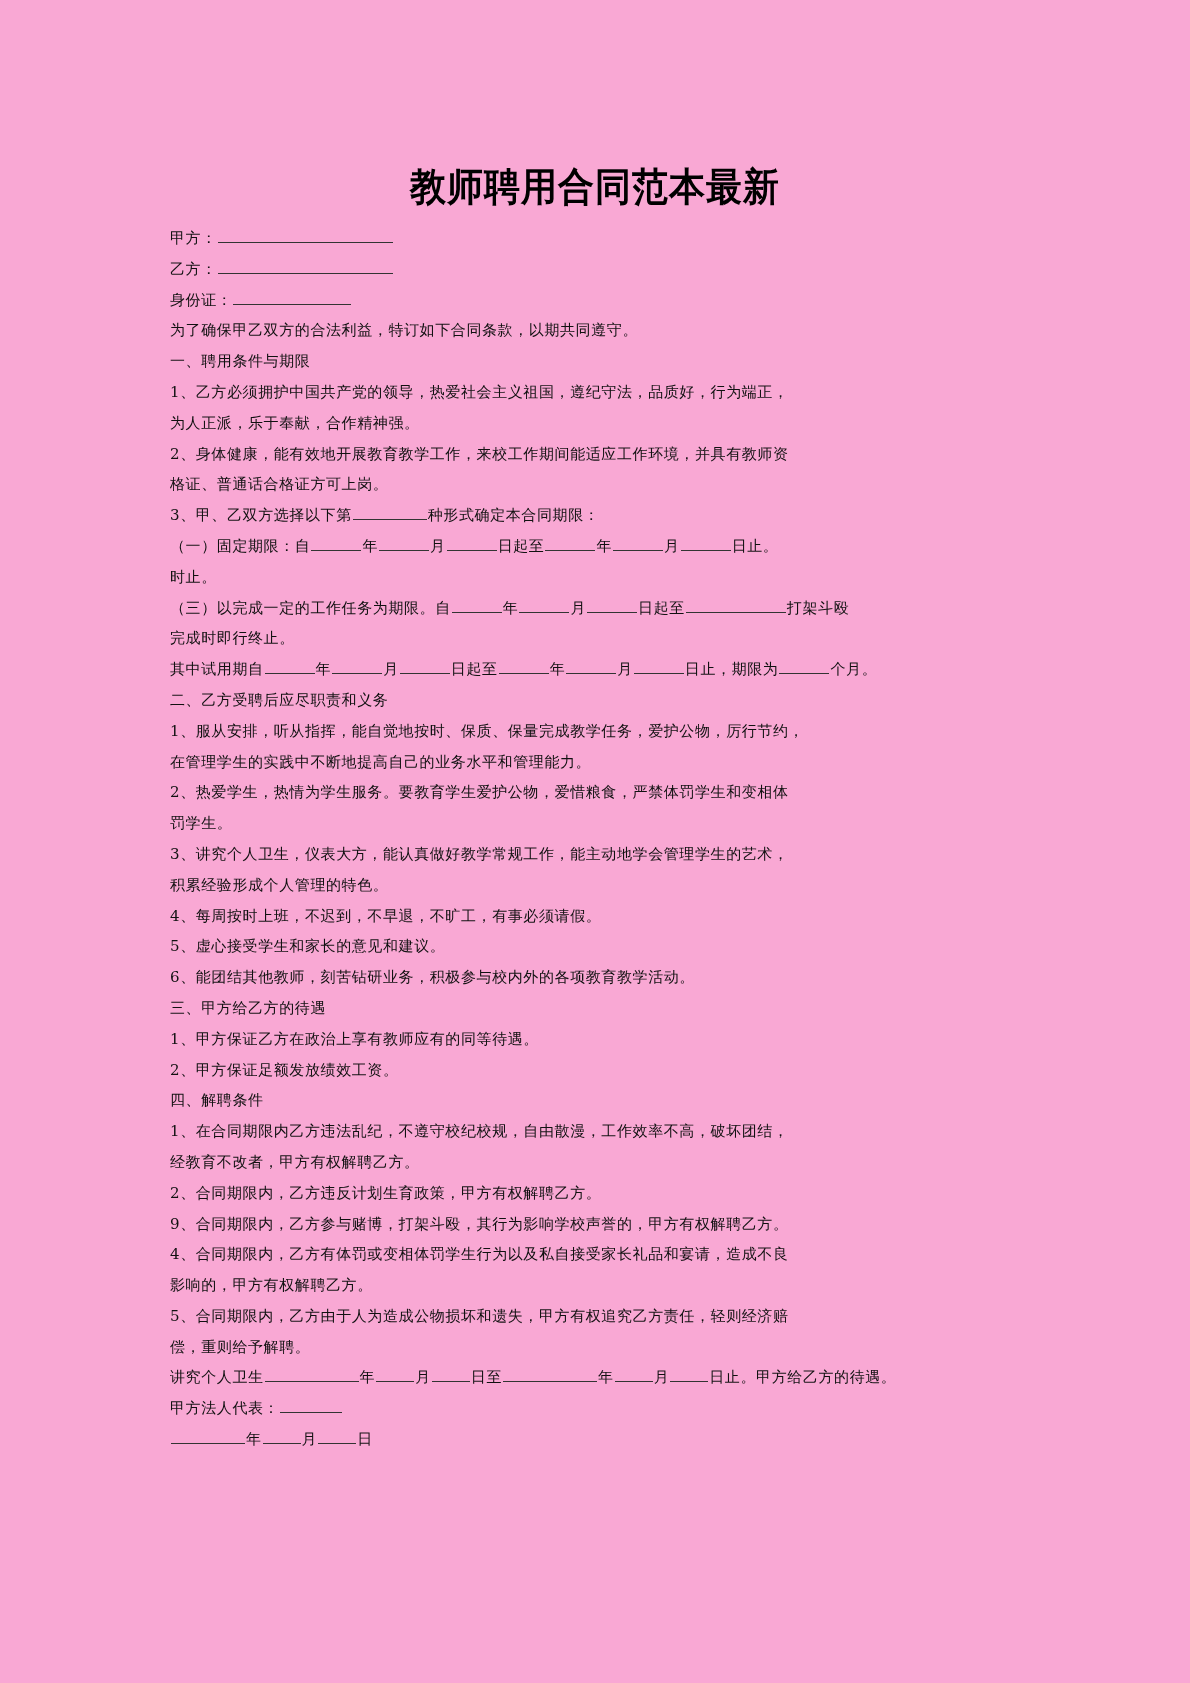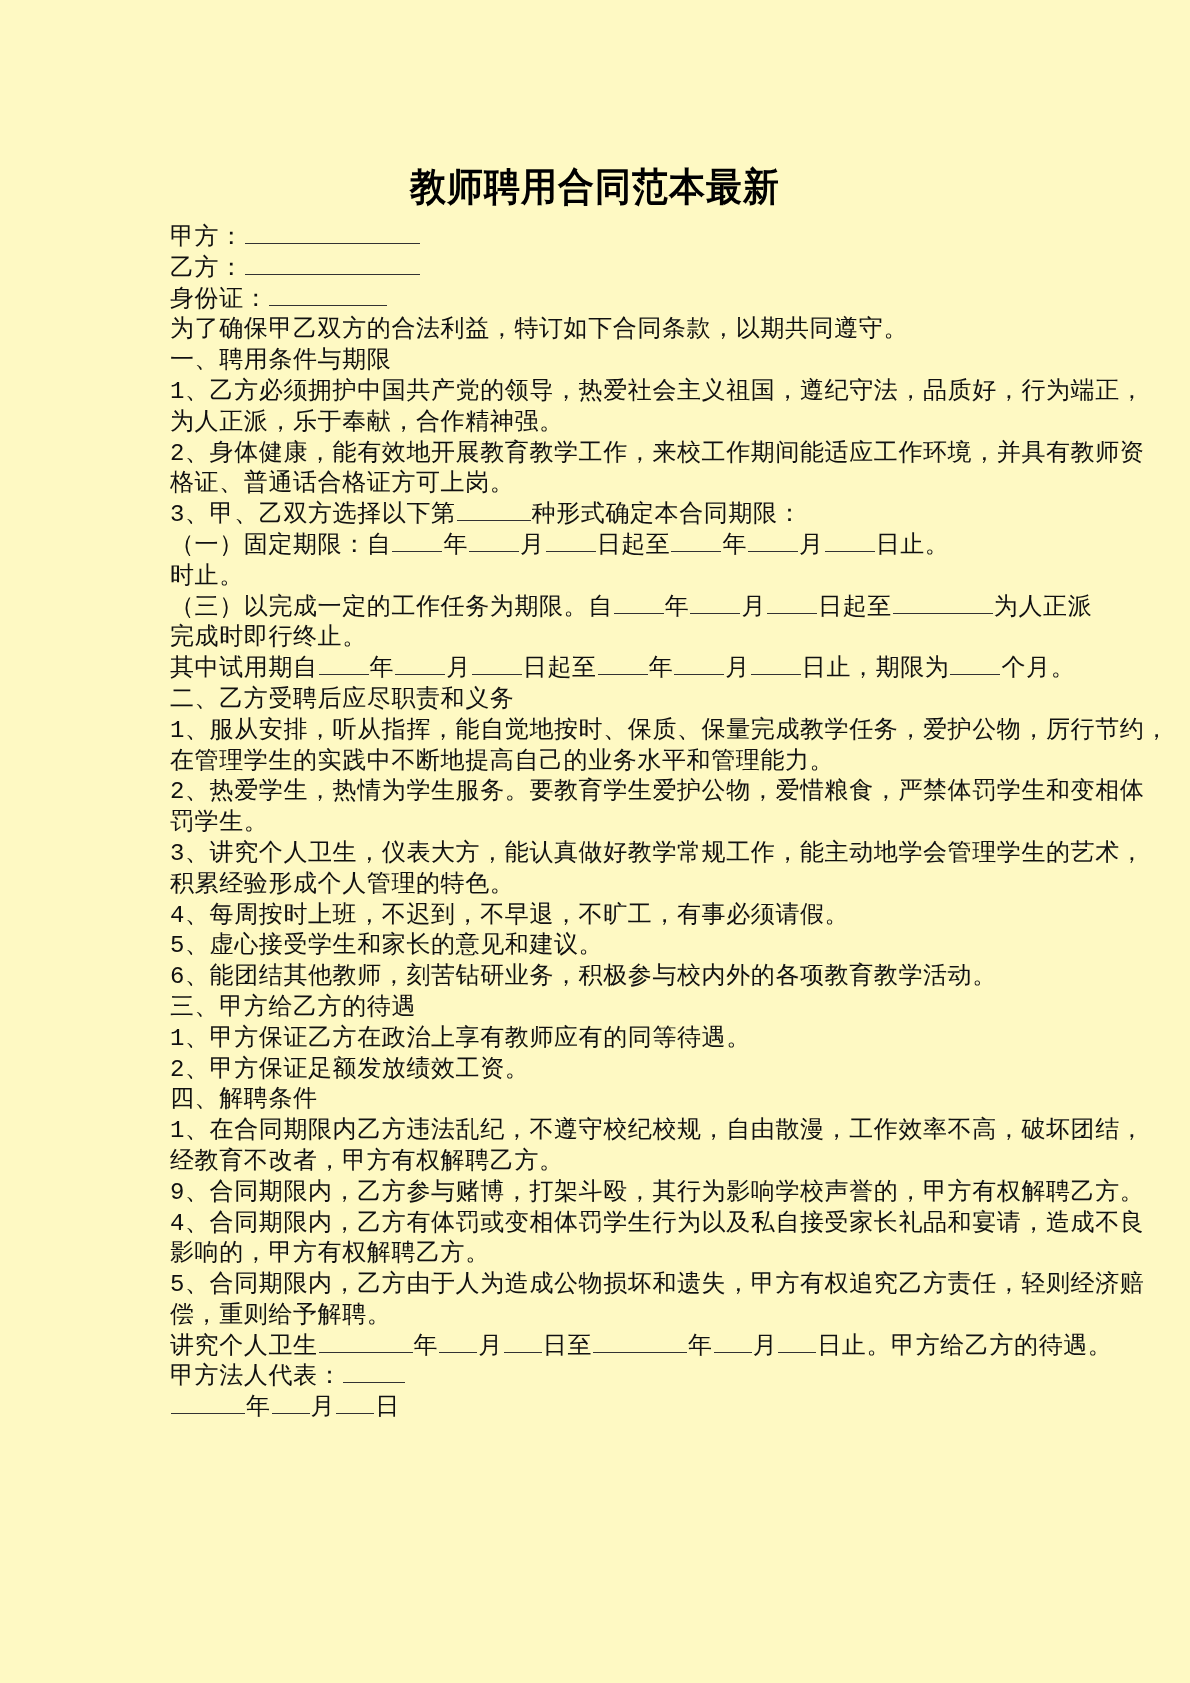--- a/index.html
+++ b/index.html
@@ -14,45 +14,44 @@
     overflow: hidden;
     font-family: "DejaVu Serif", "Liberation Serif", serif;
     color: #111111;
   }
   .page {
     position: absolute;
     left: 0;
     top: 0;
     width: 1190px;
     height: 1683px;
-    background: #fef9c3;
+    background: #f9a8d4;
   }
   .title {
     position: absolute;
     left: 0;
     width: 1190px;
     top: 163px;
     text-align: center;
     font-family: "DejaVu Sans", "Liberation Sans", sans-serif;
     font-weight: bold;
     font-size: 36px;
     line-height: 48px;
     letter-spacing: 1px;
     color: #000000;
     transform: scaleY(1.08);
   }
   .body-text {
     position: absolute;
     left: 170px;
     top: 223px;
     width: 870px;
-    font-size: 24px;
+    font-size: 15px;
     line-height: 30.8px;
     letter-spacing: 0.6px;
-    font-family: Liberation Mono, monospace;
   }
   .line {
     display: block;
     white-space: nowrap;
     height: 30.8px;
   }
   .blank {
     display: inline-block;
     border-bottom: 1px solid #333333;
     height: 18px;
@@ -88,21 +87,21 @@
     <span class="line">为人正派，乐于奉献，合作精神强。</span>
     <span class="line">2、身体健康，能有效地开展教育教学工作，来校工作期间能适应工作环境，并具有教师资</span>
     <span class="line">格证、普通话合格证方可上岗。</span>
 
     <span class="line"><span>3、甲、乙双方选择以下第</span><span class="blank w7"></span><span>种形式确定本合同期限：</span></span>
 
     <span class="line"><span>（一）固定期限：自</span><span class="blank w5"></span><span>年</span><span class="blank w5"></span><span>月</span><span class="blank w5"></span><span>日起至</span><span class="blank w5"></span><span>年</span><span class="blank w5"></span><span>月</span><span class="blank w5"></span><span>日止。</span></span>
 
     <span class="line">时止。</span>
 
-    <span class="line"><span>（三）以完成一定的工作任务为期限。自</span><span class="blank w5"></span><span>年</span><span class="blank w5"></span><span>月</span><span class="blank w5"></span><span>日起至</span><span class="blank w10"></span><span>为人正派</span></span>
+    <span class="line"><span>（三）以完成一定的工作任务为期限。自</span><span class="blank w5"></span><span>年</span><span class="blank w5"></span><span>月</span><span class="blank w5"></span><span>日起至</span><span class="blank w10"></span><span>打架斗殴</span></span>
     <span class="line">完成时即行终止。</span>
 
     <span class="line"><span>其中试用期自</span><span class="blank w5"></span><span>年</span><span class="blank w5"></span><span>月</span><span class="blank w5"></span><span>日起至</span><span class="blank w5"></span><span>年</span><span class="blank w5"></span><span>月</span><span class="blank w5"></span><span>日止，期限为</span><span class="blank w5"></span><span>个月。</span></span>
 
     <span class="line">二、乙方受聘后应尽职责和义务</span>
     <span class="line">1、服从安排，听从指挥，能自觉地按时、保质、保量完成教学任务，爱护公物，厉行节约，</span>
     <span class="line">在管理学生的实践中不断地提高自己的业务水平和管理能力。</span>
     <span class="line">2、热爱学生，热情为学生服务。要教育学生爱护公物，爱惜粮食，严禁体罚学生和变相体</span>
     <span class="line">罚学生。</span>
     <span class="line">3、讲究个人卫生，仪表大方，能认真做好教学常规工作，能主动地学会管理学生的艺术，</span>
@@ -111,20 +110,21 @@
     <span class="line">5、虚心接受学生和家长的意见和建议。</span>
     <span class="line">6、能团结其他教师，刻苦钻研业务，积极参与校内外的各项教育教学活动。</span>
 
     <span class="line">三、甲方给乙方的待遇</span>
     <span class="line">1、甲方保证乙方在政治上享有教师应有的同等待遇。</span>
     <span class="line">2、甲方保证足额发放绩效工资。</span>
 
     <span class="line">四、解聘条件</span>
     <span class="line">1、在合同期限内乙方违法乱纪，不遵守校纪校规，自由散漫，工作效率不高，破坏团结，</span>
     <span class="line">经教育不改者，甲方有权解聘乙方。</span>
+    <span class="line">2、合同期限内，乙方违反计划生育政策，甲方有权解聘乙方。</span>
     <span class="line">9、合同期限内，乙方参与赌博，打架斗殴，其行为影响学校声誉的，甲方有权解聘乙方。</span>
     <span class="line">4、合同期限内，乙方有体罚或变相体罚学生行为以及私自接受家长礼品和宴请，造成不良</span>
     <span class="line">影响的，甲方有权解聘乙方。</span>
     <span class="line">5、合同期限内，乙方由于人为造成公物损坏和遗失，甲方有权追究乙方责任，轻则经济赔</span>
     <span class="line">偿，重则给予解聘。</span>
 
     <span class="line"><span>讲究个人卫生</span><span class="blank w9"></span><span>年</span><span class="blank w4"></span><span>月</span><span class="blank w4"></span><span>日至</span><span class="blank w9"></span><span>年</span><span class="blank w4"></span><span>月</span><span class="blank w4"></span><span>日止。甲方给乙方的待遇。</span></span>
 
 
     <span class="line"><span>甲方法人代表：</span><span class="blank w6"></span></span>

